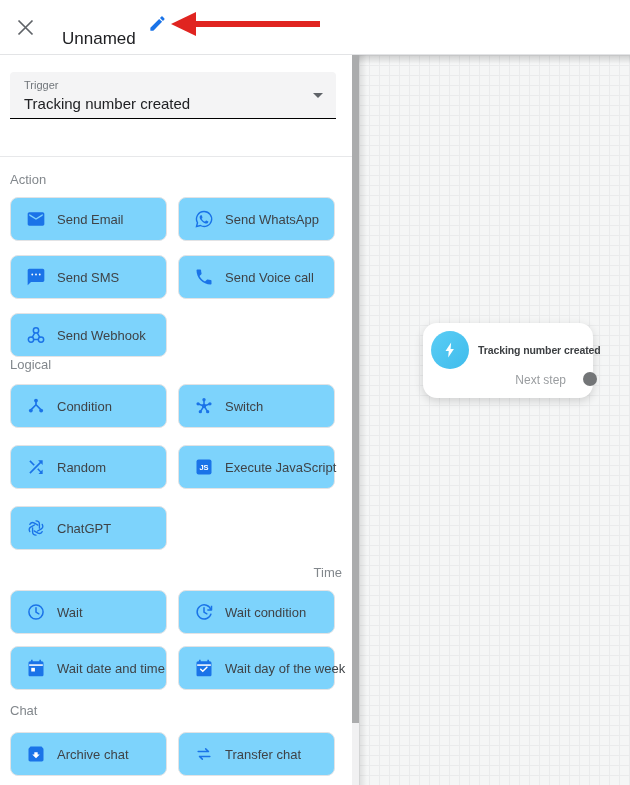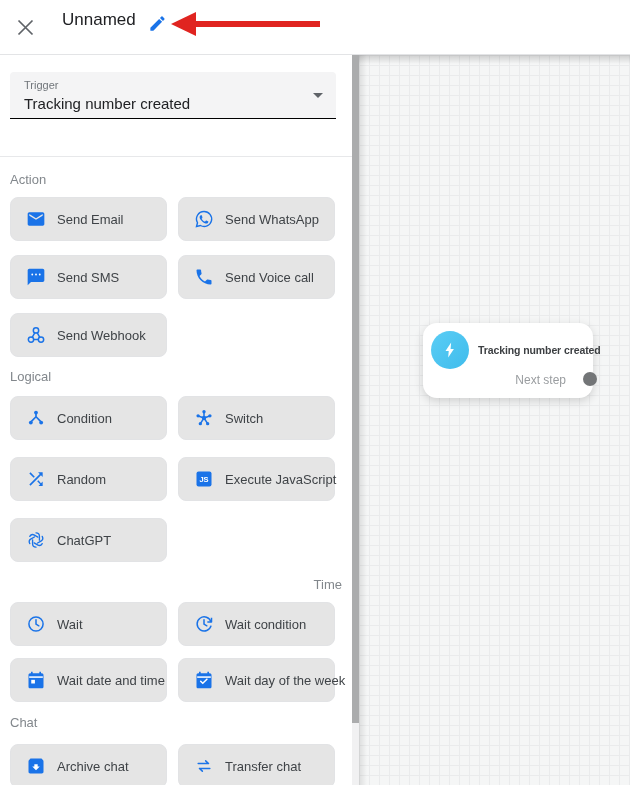--- a/index.html
+++ b/index.html
@@ -4,52 +4,52 @@
 <style>
   * { margin:0; padding:0; box-sizing:border-box; }
   html,body { width:630px; height:785px; }
   body { font-family:"Liberation Sans", sans-serif; background:#fff; overflow:hidden; position:relative; }
 
   
   .header { position:absolute; left:0; top:0; width:630px; height:55px; background:#fff;
             border-bottom:1px solid #e3e4e6; z-index:30; }
   .close-btn { position:absolute; left:14px; top:16px; width:22px; height:22px; cursor:pointer;
                display:flex; align-items:center; justify-content:center; }
-  .flow-title { position:absolute; left:62px; top:10px; font-size:17px; color:#202124; }
+  .flow-title { position:absolute; left:62px; top:29px; font-size:17px; color:#202124; }
   .edit-btn { position:absolute; left:148px; top:14px; width:20px; height:20px; cursor:pointer; }
   .annot-arrow { position:absolute; left:168px; top:9px; width:155px; height:30px; pointer-events:none; }
 
   
   .sidebar { position:absolute; left:0; top:55px; width:352px; height:730px; background:#fff;
              overflow:hidden; z-index:10; padding:0 10px; }
 
   .trigger-select { margin-top:17px; width:326px; height:47px; background:#f4f4f5;
                     border-radius:4px 4px 0 0; border-bottom:1px solid #000000;
                     position:relative; padding:7px 14px 0 14px; cursor:pointer; }
   .trigger-label { font-size:11px; color:#70757a; display:block; }
   .trigger-value { font-size:15px; color:#202124; display:block; margin-top:4px; }
   .trigger-caret { position:absolute; right:13px; top:21px; width:0; height:0;
                    border-left:5px solid transparent; border-right:5px solid transparent;
                    border-top:5px solid #5f6368; }
 
   .divider { height:1px; background:#e7e8ea; margin:37px -10px 0 -10px; }
 
   .section-label { font-size:13px; color:#82878c; line-height:16px; }
   .sec-action  .section-label { margin-top:15px; }
-  .sec-logical .section-label { margin-top:12px; }
+  .sec-logical .section-label { }
   .sec-time    .section-label { margin-top:15px;text-align:right; }
   .sec-chat    .section-label { margin-top:13px; }
 
   .card-grid { display:flex; flex-wrap:wrap; column-gap:11px; }
   .sec-action  .card-grid { margin-top:9px;  row-gap:14px; }
   .sec-logical .card-grid { margin-top:11px; row-gap:17px; }
   .sec-time    .card-grid { margin-top:9px;  row-gap:12px; }
   .sec-chat    .card-grid { margin-top:13px; }
 
-  .action-card { width:157px; height:44px; background:#e5e5e5; border:1px solid #e2e3e5;
+  .action-card { width:157px; height:44px; background:#7dd3fc; border:1px solid #e2e3e5;
                  border-radius:8px; display:flex; align-items:center; padding-left:15px;
                  cursor:grab; }
   .card-icon { width:20px; height:20px; flex:0 0 20px; display:flex; align-items:center;
                justify-content:flex-start; margin-right:11px; }
   .card-icon svg { display:block; }
   .card-label { font-size:13px; color:#3f4347; white-space:nowrap; }
 
   
   .scrollbar { position:absolute; left:352px; top:55px; width:7px; height:730px; background:#f1f1f2; z-index:20; }
   .scrollbar-thumb { position:absolute; left:0; top:0; width:7px; height:668px; background:#abacad; cursor:pointer; }

